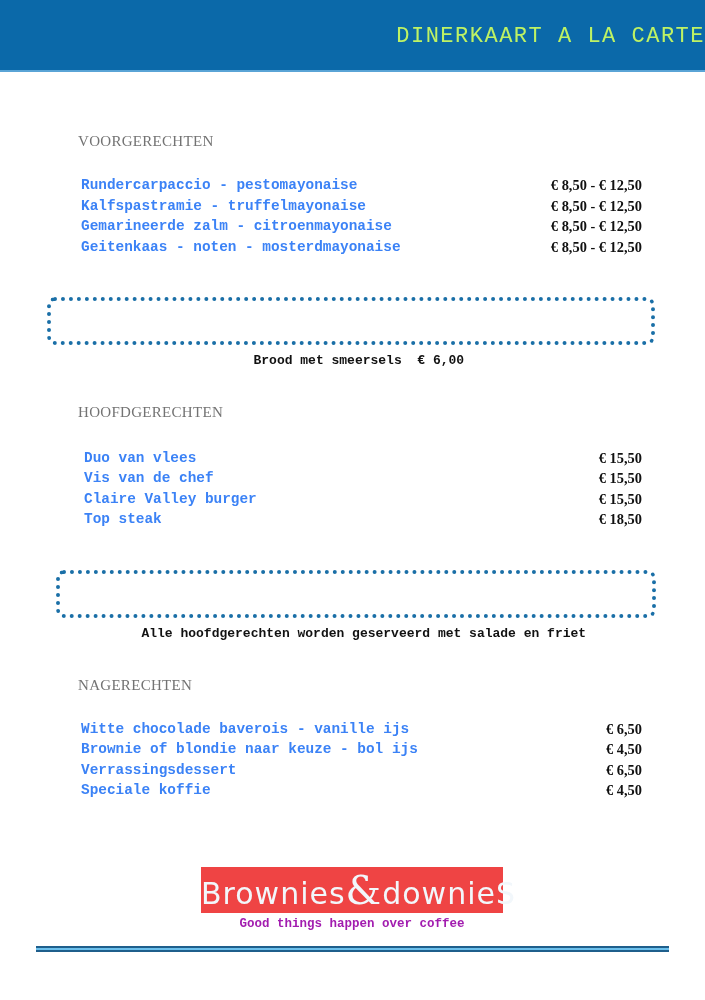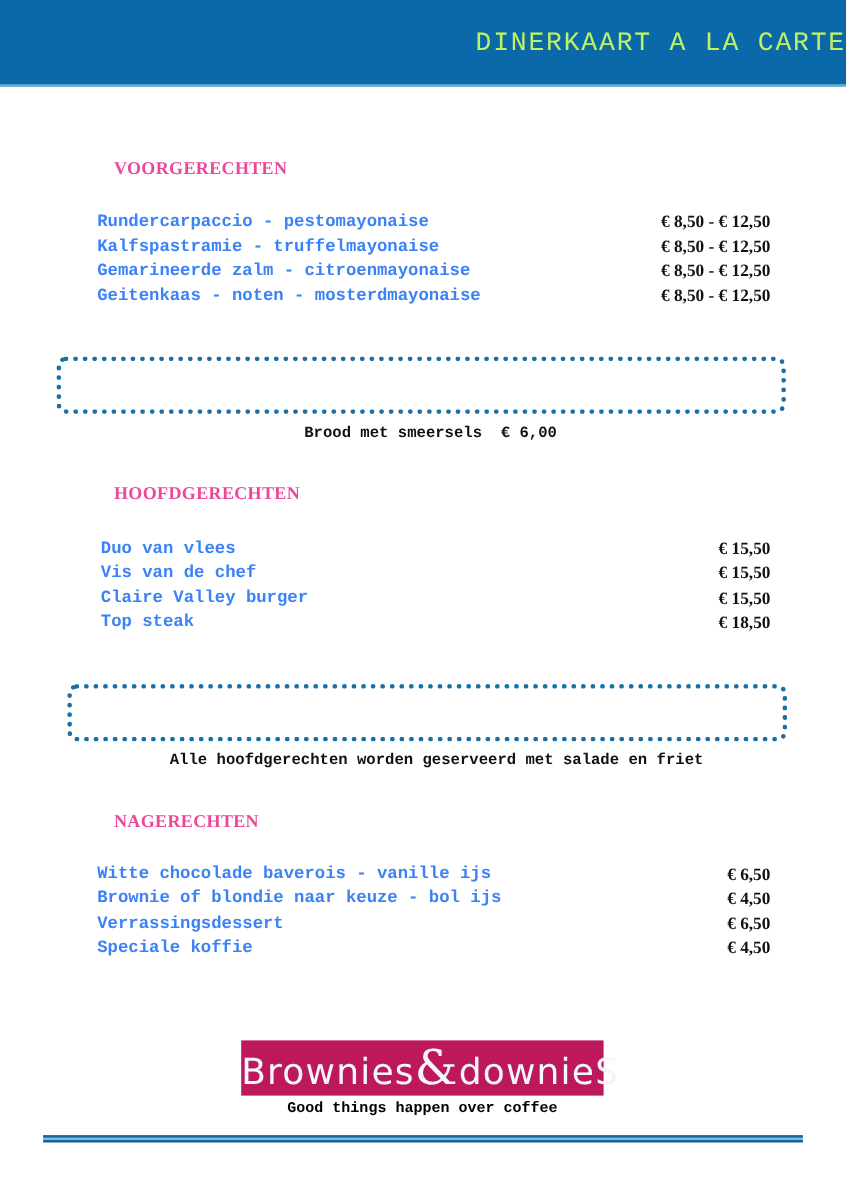--- a/index.html
+++ b/index.html
@@ -1,25 +1,25 @@
 <!DOCTYPE html>
 <html><head>
 <meta charset="utf-8">
 <style>
   html, body { margin:0; padding:0; background:#fff; }
   body { width:705px; height:1000px; position:relative; overflow:hidden; font-family:"Liberation Mono", monospace; }
   .header { position:absolute; left:0; top:0; width:705px; height:70px; background:#0b69a9; border-bottom:2px solid #5aa4d6; }
   .header-title { position:absolute; left:0; right:0; top:24px; text-align:right; color:#bef264; font-family:"Liberation Mono", monospace; font-size:22px; letter-spacing:1.5px; }
-  .section-title { position:absolute; left:95px; color:#ec4899; font-family:"Liberation Serif", serif; font-size:15px; font-weight:bold; letter-spacing:0.3px; }
+  .section-title { position:absolute; left:78px; color:#737373; font-family:"Liberation Serif", serif; font-size:15px; font-weight:normal; letter-spacing:0.3px; }
   .item { position:absolute; font-family:"Liberation Mono", monospace; font-weight:bold; font-size:14.4px; color:#3b82f6; white-space:pre; }
   .price { position:absolute; right:63px; font-family:Liberation Serif, serif; font-weight:bold; font-size:14.4px; color:#111; white-space:pre; text-align:right; }
   .note-box { position:absolute; border:4px dotted #1a6fa7; border-radius:8px; box-sizing:border-box; text-align:center; font-family:"Liberation Mono", monospace; font-weight:bold; font-size:13px; color:#111; white-space:pre; }
-  .logo { position:absolute; left:201px; top:867px; width:302px; height:46px; background:#be185d; color:#f2f7fb; font-family:"DejaVu Sans", sans-serif; font-size:30px; text-align:center; line-height:46px; letter-spacing:1px; }
+  .logo { position:absolute; left:201px; top:867px; width:302px; height:46px; background:#ef4444; color:#f2f7fb; font-family:"DejaVu Sans", sans-serif; font-size:30px; text-align:center; line-height:46px; letter-spacing:1px; }
   .logo .amp { font-family:"DejaVu Serif", serif; font-size:40px; }
-  .tagline { position:absolute; left:201px; width:302px; top:917px; text-align:center; font-family:"Liberation Mono", monospace; font-weight:bold; font-size:12.5px; color:#000000; }
+  .tagline { position:absolute; left:201px; width:302px; top:917px; text-align:center; font-family:"Liberation Mono", monospace; font-weight:bold; font-size:12.5px; color:#a21caf; }
   .footer-line { position:absolute; left:36px; top:946px; width:633px; height:6px; border-top:2px solid #1f5f8c; border-bottom:2px solid #1f5f8c; box-sizing:border-box; background:#6cc0ec; }
 </style>
 </head>
 <body>
 
 <div class="header">
   <div class="header-title">DINERKAART A LA CARTE</div>
 </div>
 
 <div class="section-title" style="top:133px;">VOORGERECHTEN</div>

